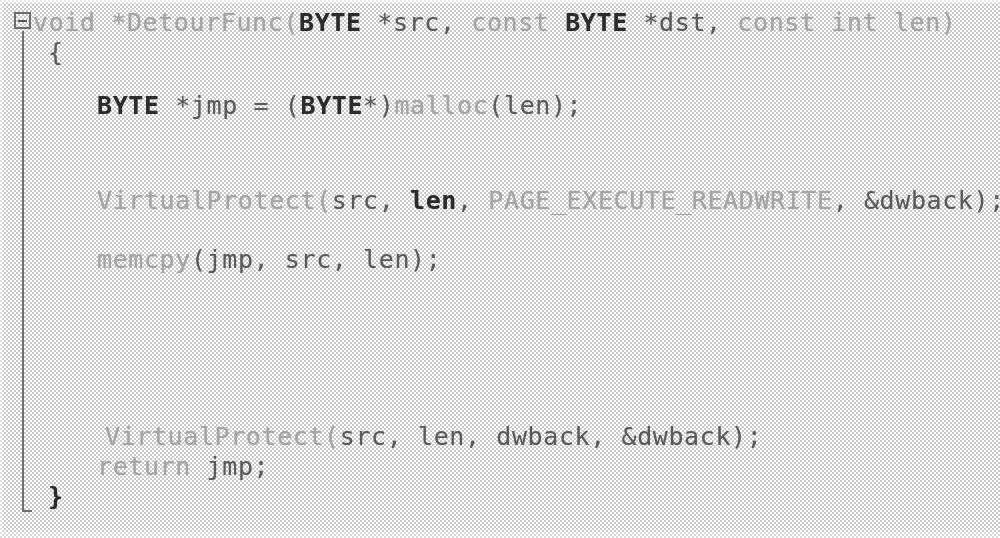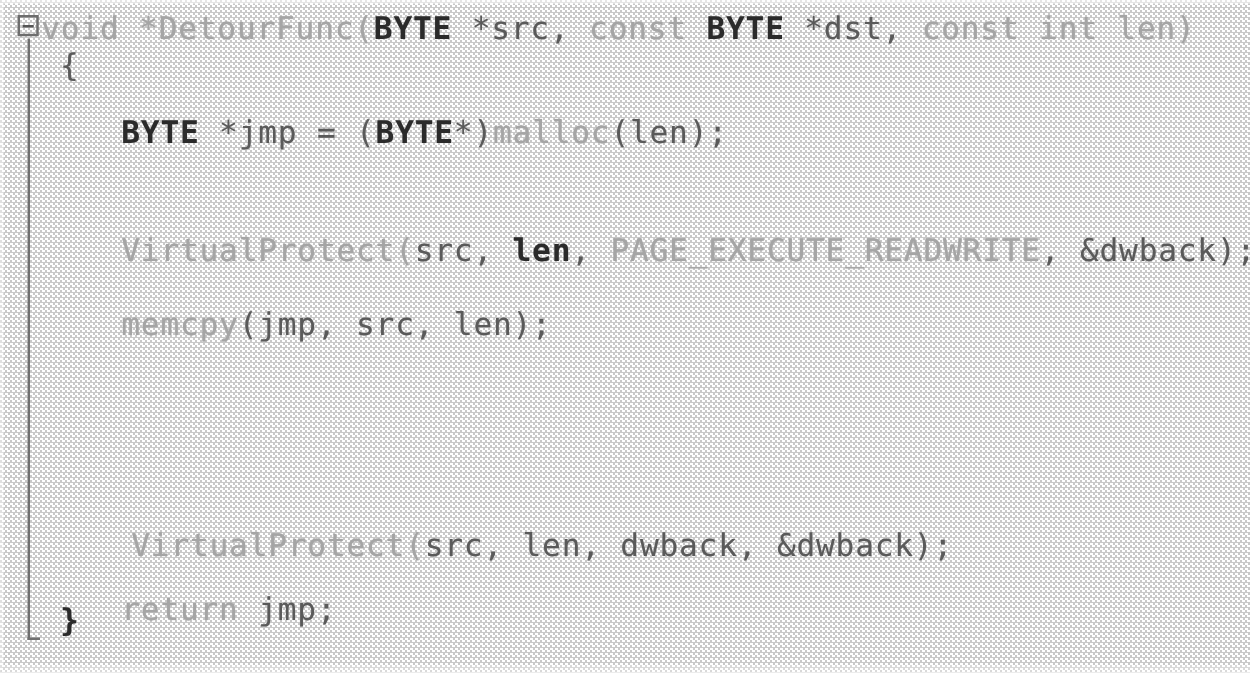--- a/index.html
+++ b/index.html
@@ -115,17 +115,17 @@
   <div class="collapse-line"></div>
   <div class="collapse-hook"></div>
 
   <div class="code" id="code-body">
       <div class="line" style="top: 8px; left: 33px;"><span class="tok-light">void *DetourFunc(</span><span class="tok-dark">BYTE</span><span class="tok-mid"> *src, </span><span class="tok-light">const </span><span class="tok-dark">BYTE</span><span class="tok-mid"> *dst, </span><span class="tok-light">const int len)</span></div>
       <div class="line" style="top: 38px; left: 48px;"><span class="tok-mid">{</span></div>
       <div class="line" style="top: 91px; left: 97px;"><span class="tok-dark">BYTE</span><span class="tok-mid"> *jmp = (</span><span class="tok-dark">BYTE</span><span class="tok-mid">*)</span><span class="tok-light">malloc</span><span class="tok-mid">(len);</span></div>
       <div class="line" style="top: 186px; left: 97px;"><span class="tok-light">VirtualProtect(</span><span class="tok-mid">src, </span><span class="tok-dark">len</span><span class="tok-mid">, </span><span class="tok-light">PAGE_EXECUTE_READWRITE</span><span class="tok-mid">, &amp;dwback);</span></div>
       <div class="line" style="top: 245px; left: 97px;"><span class="tok-light">memcpy</span><span class="tok-mid">(jmp, src, len);</span></div>
       <div class="line" style="top: 393px; left: 105px; margin-top: 29px;"><span class="tok-light">VirtualProtect(</span><span class="tok-mid">src, len, dwback, &amp;dwback);</span></div>
-      <div class="line" style="top: 452px; left: 97px; margin-top: 21px;"><span class="tok-light">return</span><span class="tok-mid"> jmp;</span></div>
+      <div class="line" style="top: 452px; left: 97px;"><span class="tok-light">return</span><span class="tok-mid"> jmp;</span></div>
       <div class="line" style="top: 482px; left: 48px;"><span class="tok-dark">}</span></div>
     </div>
 
 </div>
 
 </body></html>

